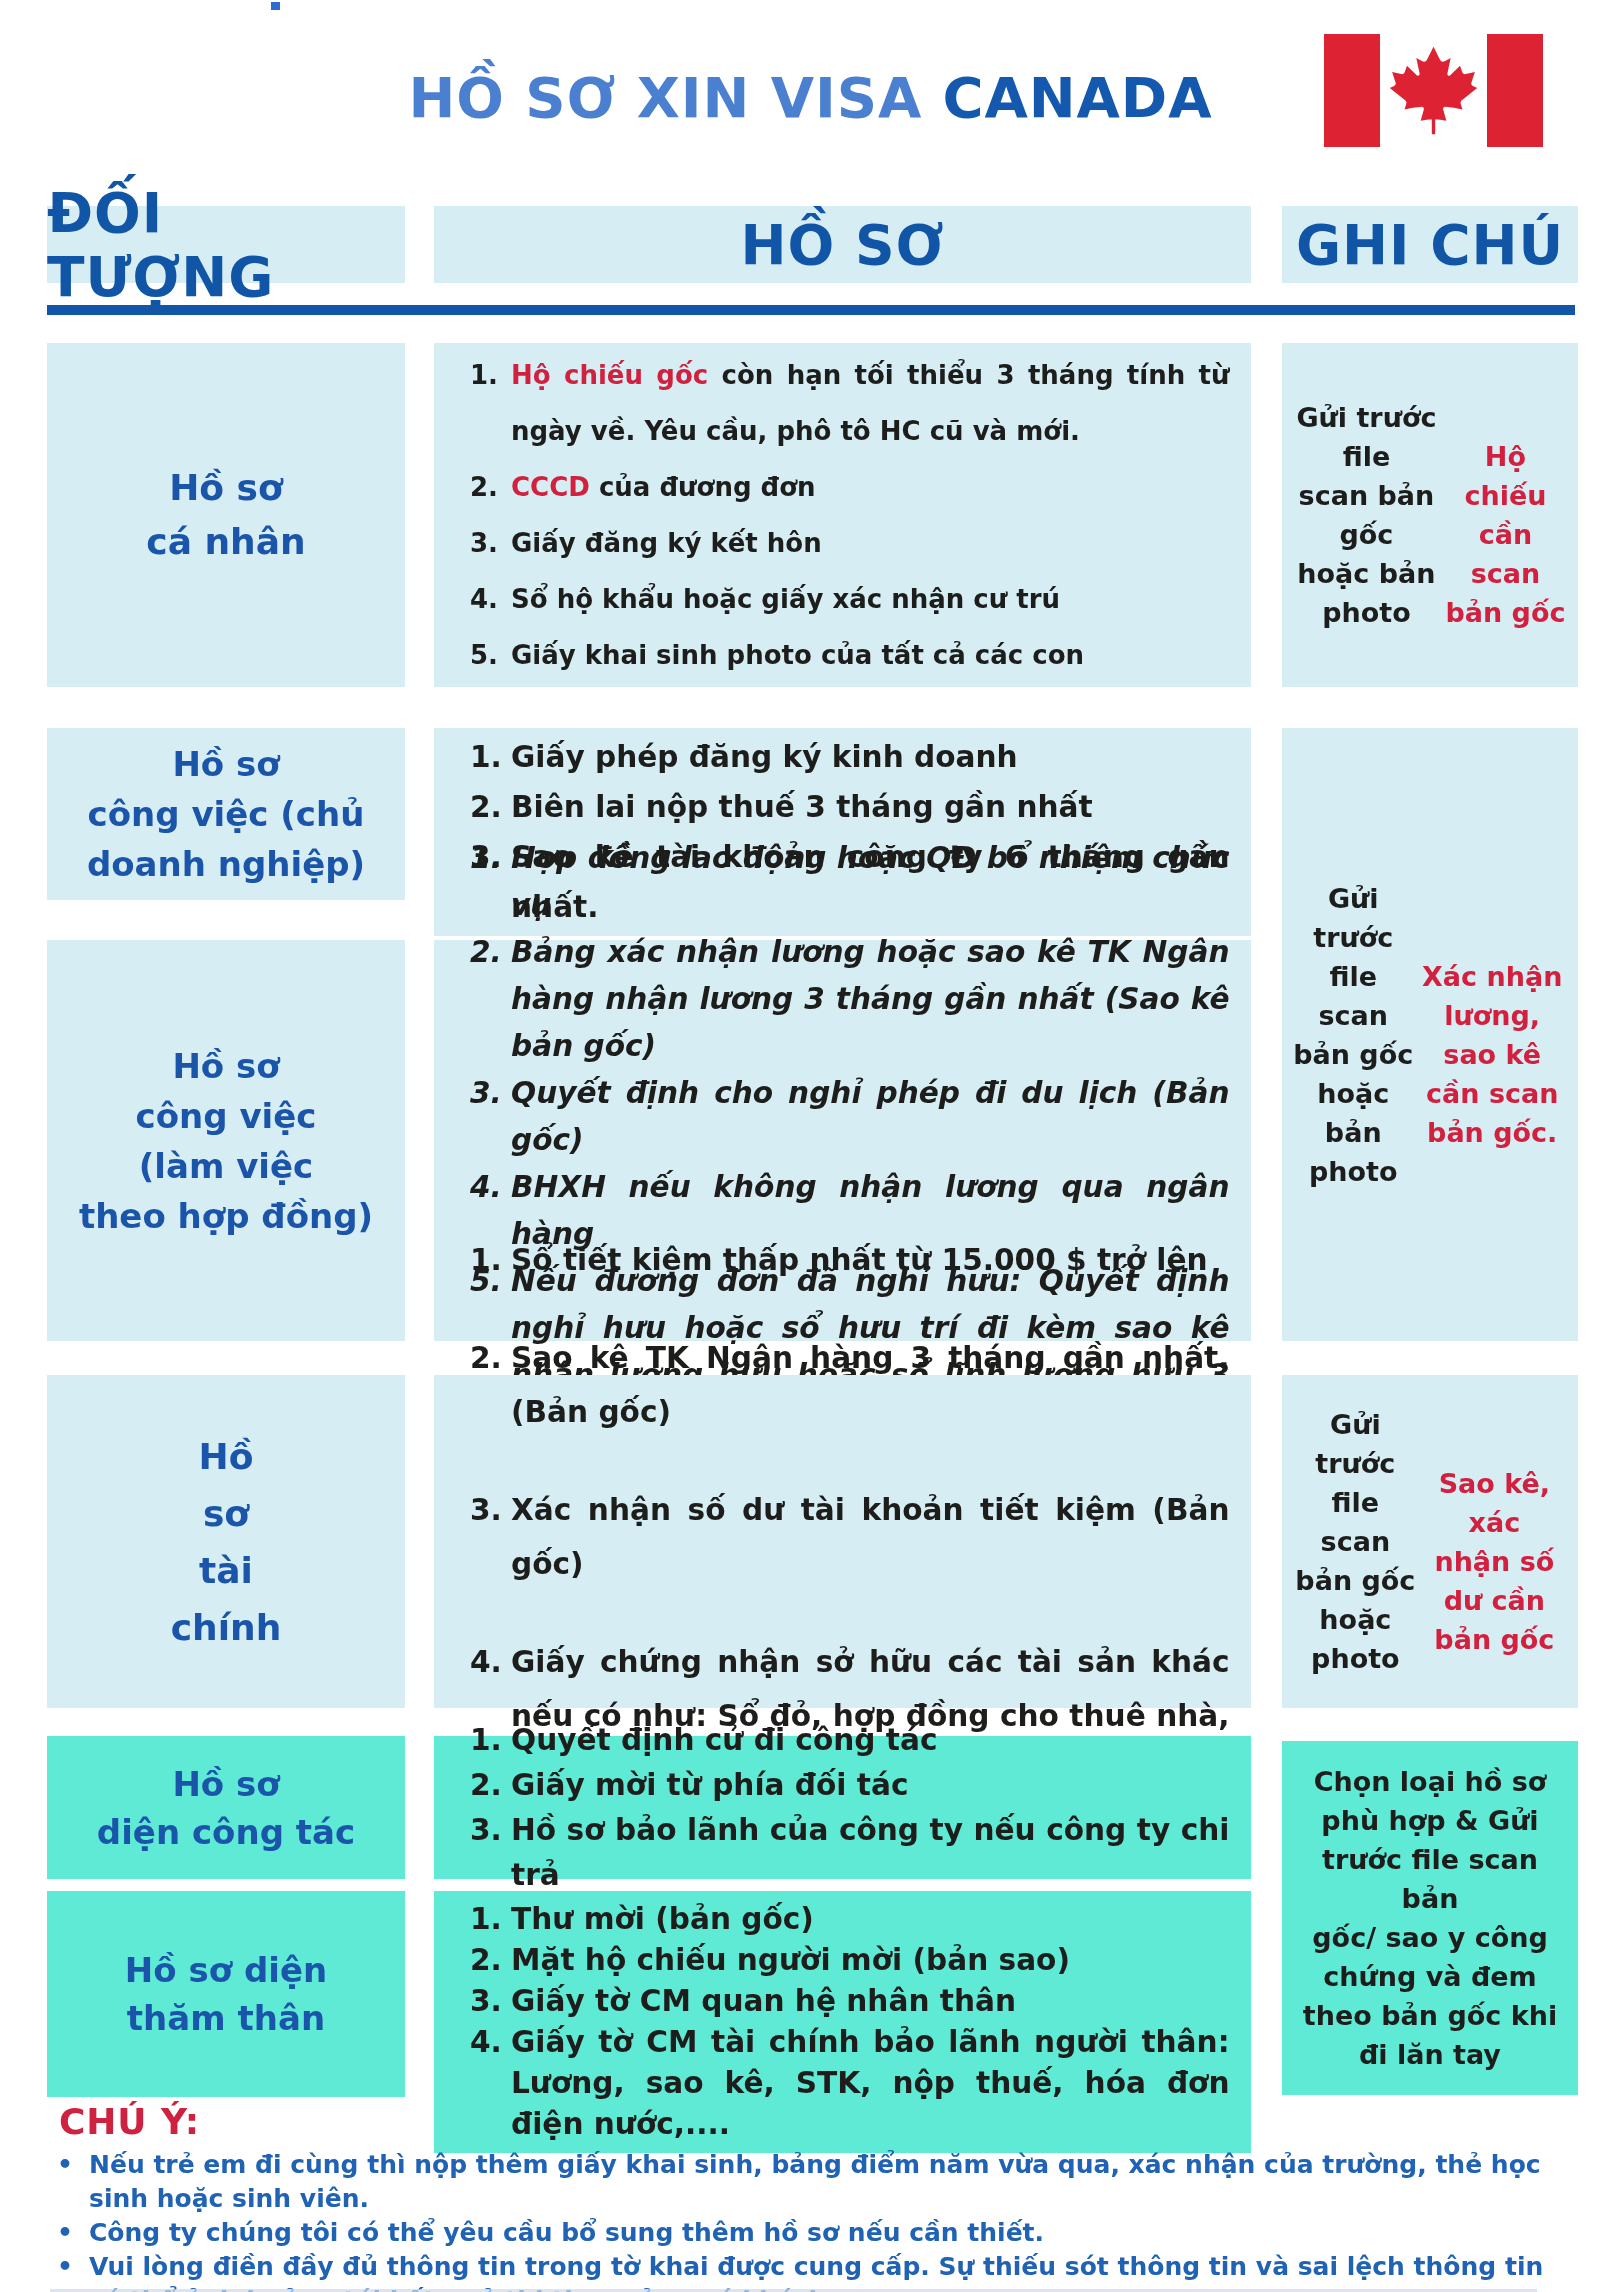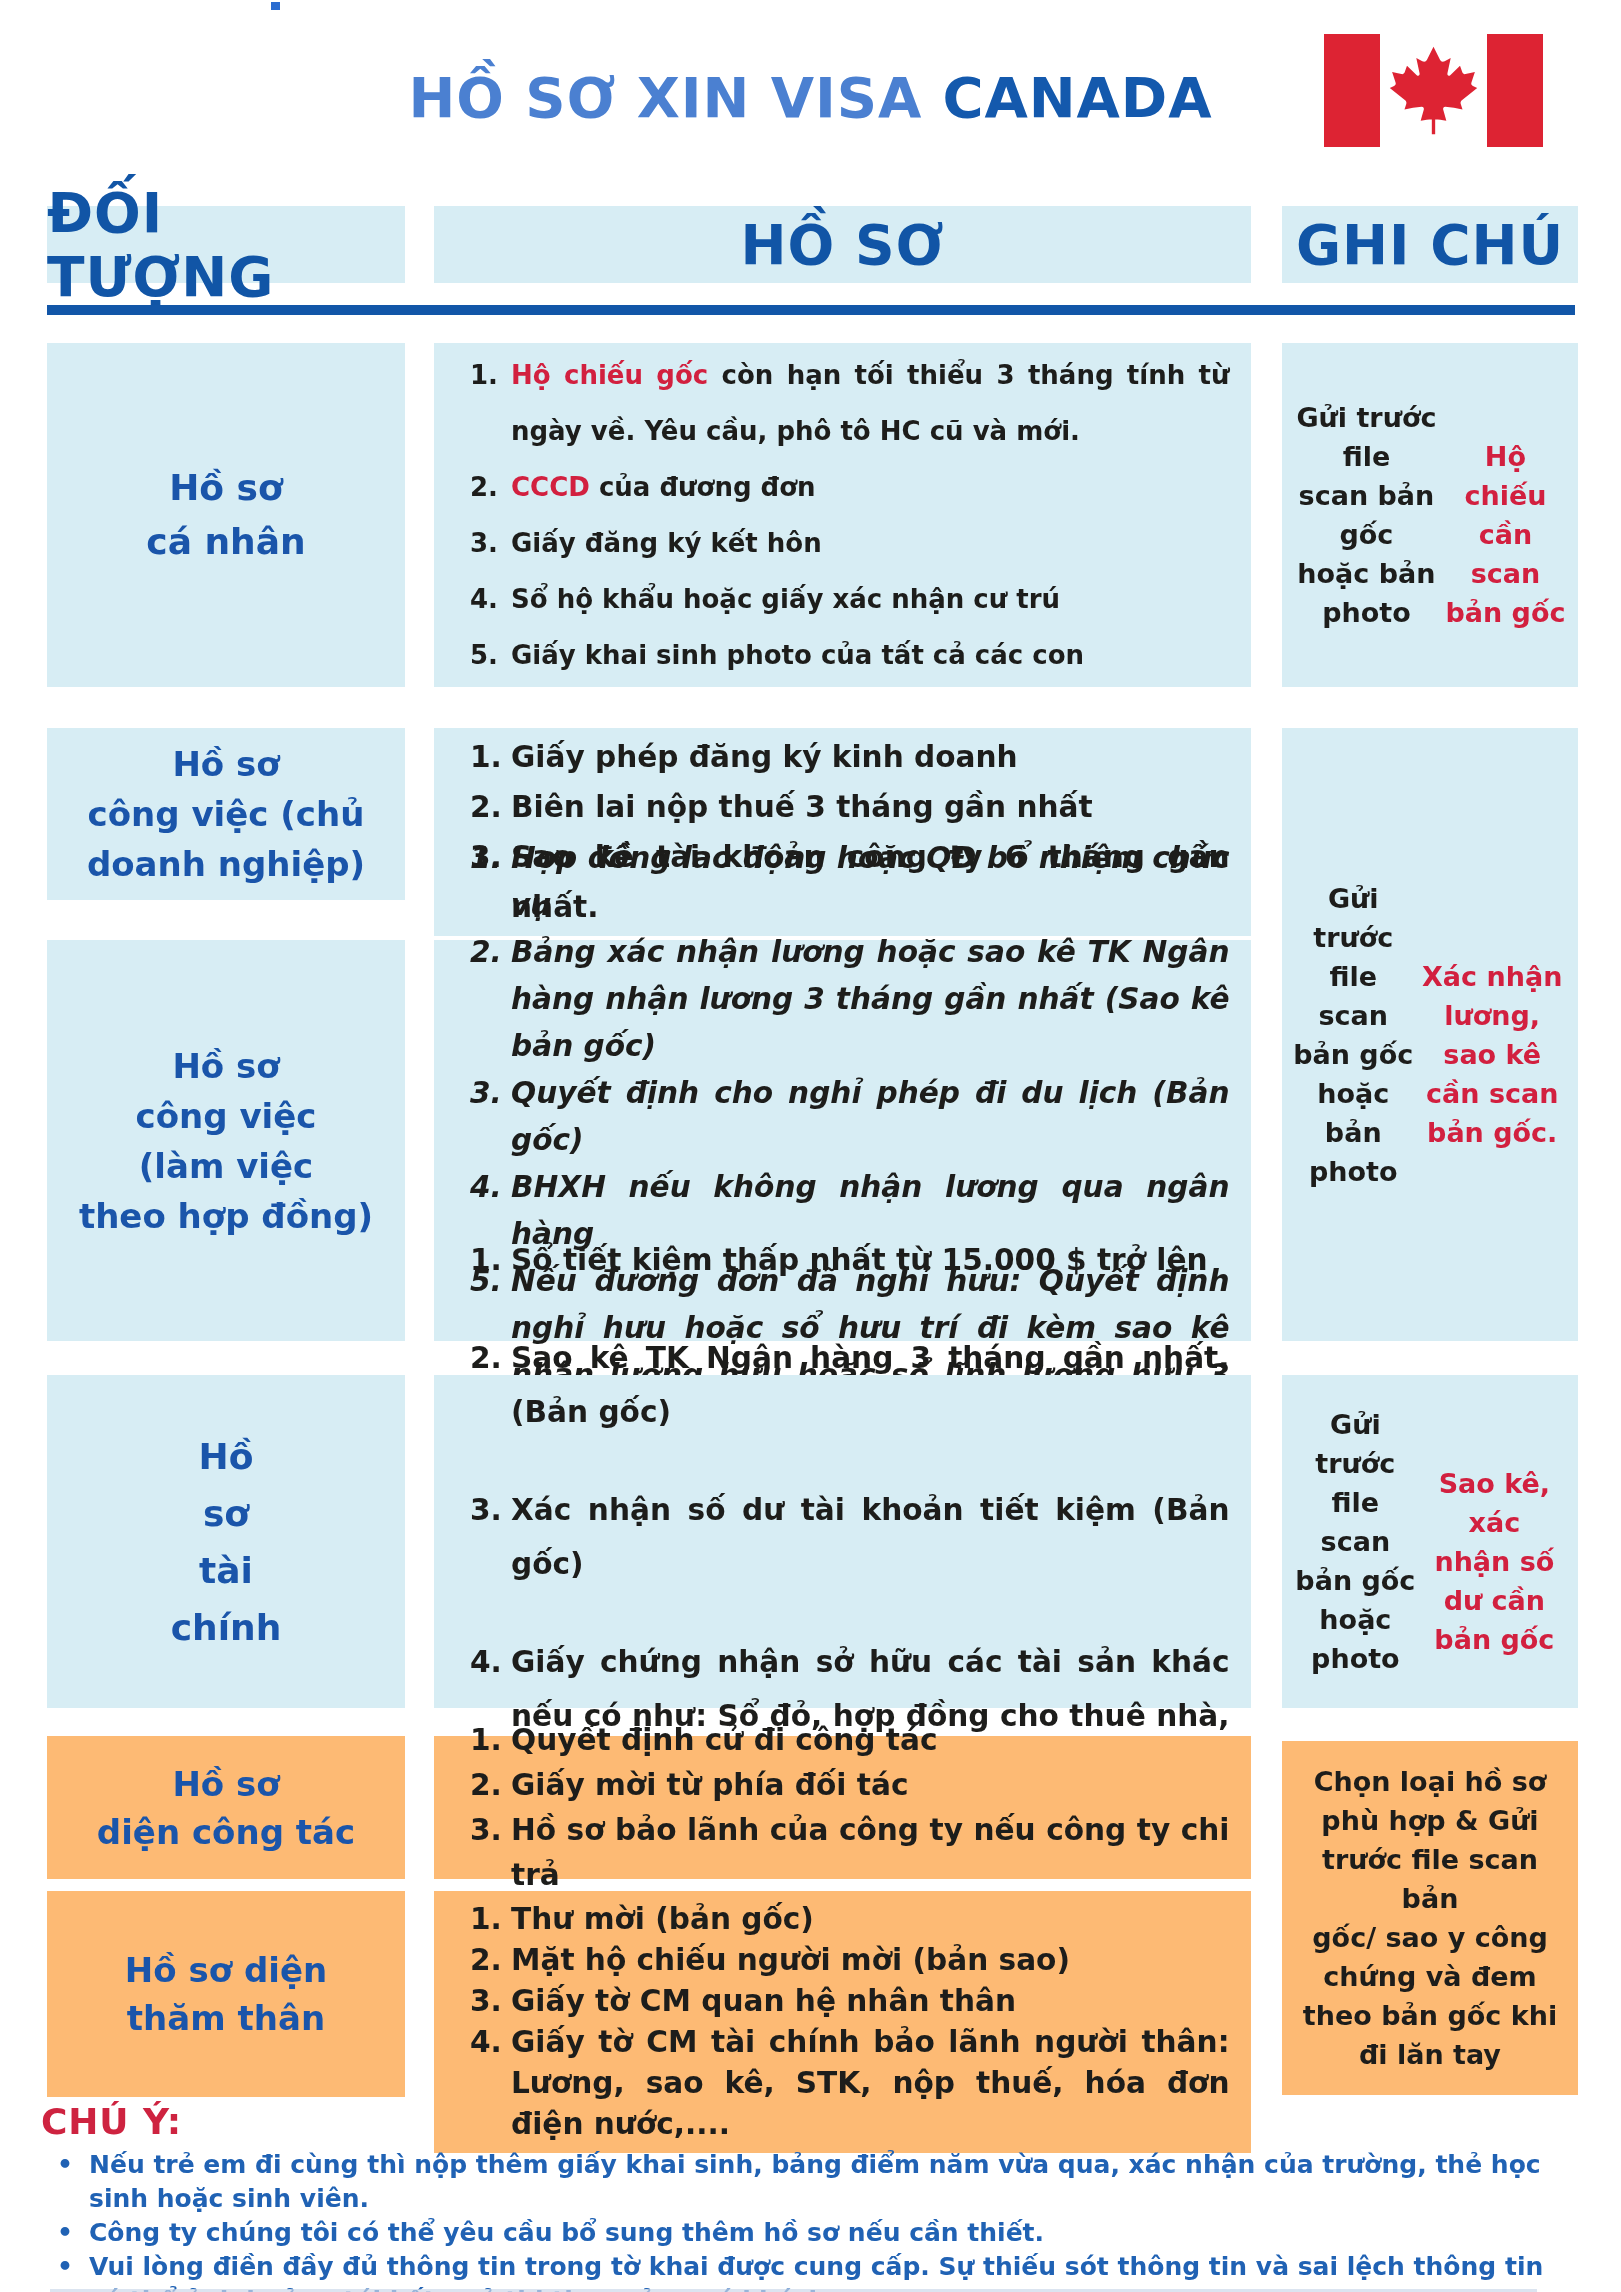--- a/index.html
+++ b/index.html
@@ -5,21 +5,21 @@
   html,body{margin:0;padding:0;}
   body{background:#ffffff;font-family:"DejaVu Sans","Liberation Sans",sans-serif;}
   .page{position:relative;width:1621px;height:2293px;background:#ffffff;overflow:hidden;}
 
   
   .c1{left:47px;width:358px;}
   .c2{left:434px;width:817px;}
   .c3{left:1282px;width:296px;}
   .cell{position:absolute;box-sizing:border-box;}
   .bg-blue{background:#d7edf4;}
-  .bg-green{background:#fdba74;}
+  .bg-green{background:#5eead4;}
 
   
   .title{position:absolute;top:68px;left:0;right:0;text-align:center;
          font-size:56px;font-weight:bold;letter-spacing:0.9px;line-height:59px;}
   .title .t1{color:#4b80d1;}
   .title .t2{color:#1459ad;}
   .artifact{position:absolute;background:#2a6cd0;}
 
   
   .flag{position:absolute;left:1324px;top:34px;width:219px;height:113px;display:flex;}
@@ -54,21 +54,21 @@
   .lh46 .li{font-size:29.6px;line-height:41px;}
   .red{color:#d2203f;}
 
   
   .note{display:flex;justify-content:center;align-items:center;
         text-align:center;font-weight:bold;font-size:27px;line-height:39px;padding:0 9px;}
   .note .black-p{color:#1d1d1b;white-space:pre-line;}
   .note .red-p{color:#d2203f;white-space:pre-line;margin-top:39px;}
 
   
-  .attention{position:absolute;top:2101px;left:41px;color:#ce2340;
+  .attention{position:absolute;top:2101px;left:59px;color:#ce2340;
              font-size:36px;font-weight:bold;letter-spacing:0.9px;}
   .bullets{position:absolute;top:2148px;left:57px;width:1514px;color:#2062b4;
            font-weight:bold;font-size:25px;}
   .bullets .li{padding-left:32px;line-height:34px;text-align:left;}
   .bullets .li .num{display:inline-block;width:32px;margin-left:-32px;}
   .faint-line{position:absolute;top:2289px;left:50px;width:1487px;height:2.7px;
               background:#ccd9ea;opacity:.7;}
 </style>
 </head>
 <body>

